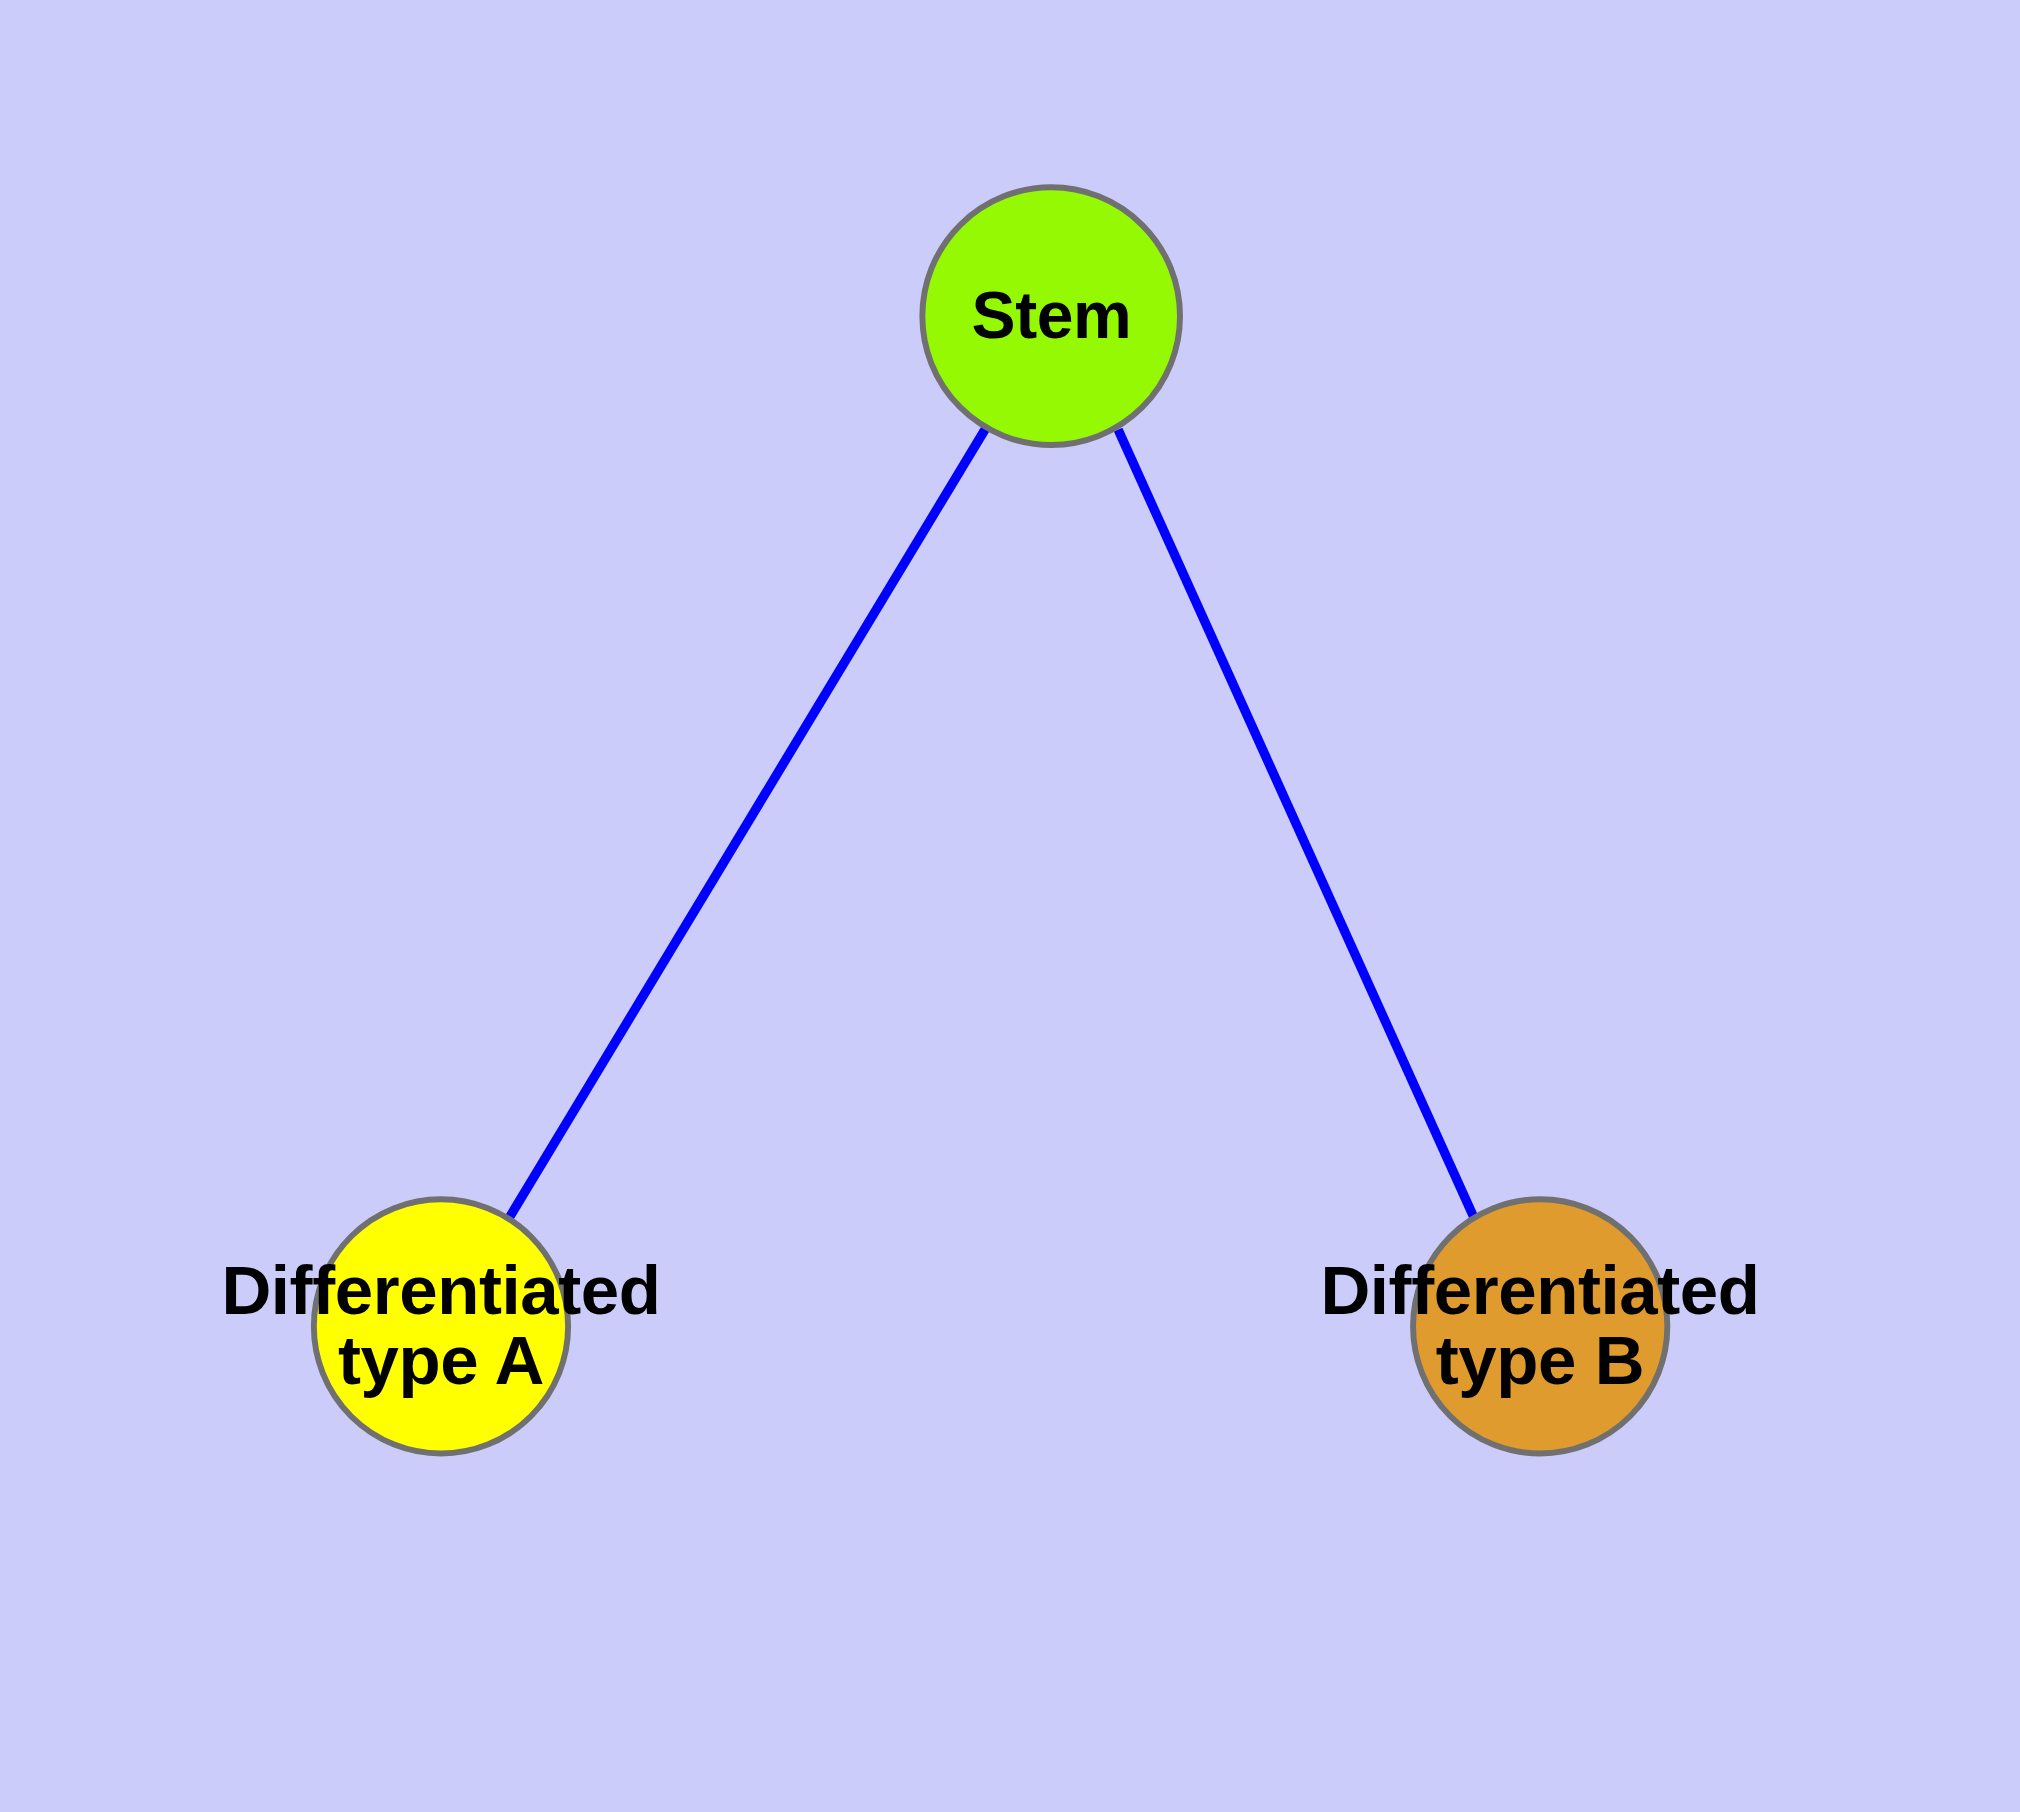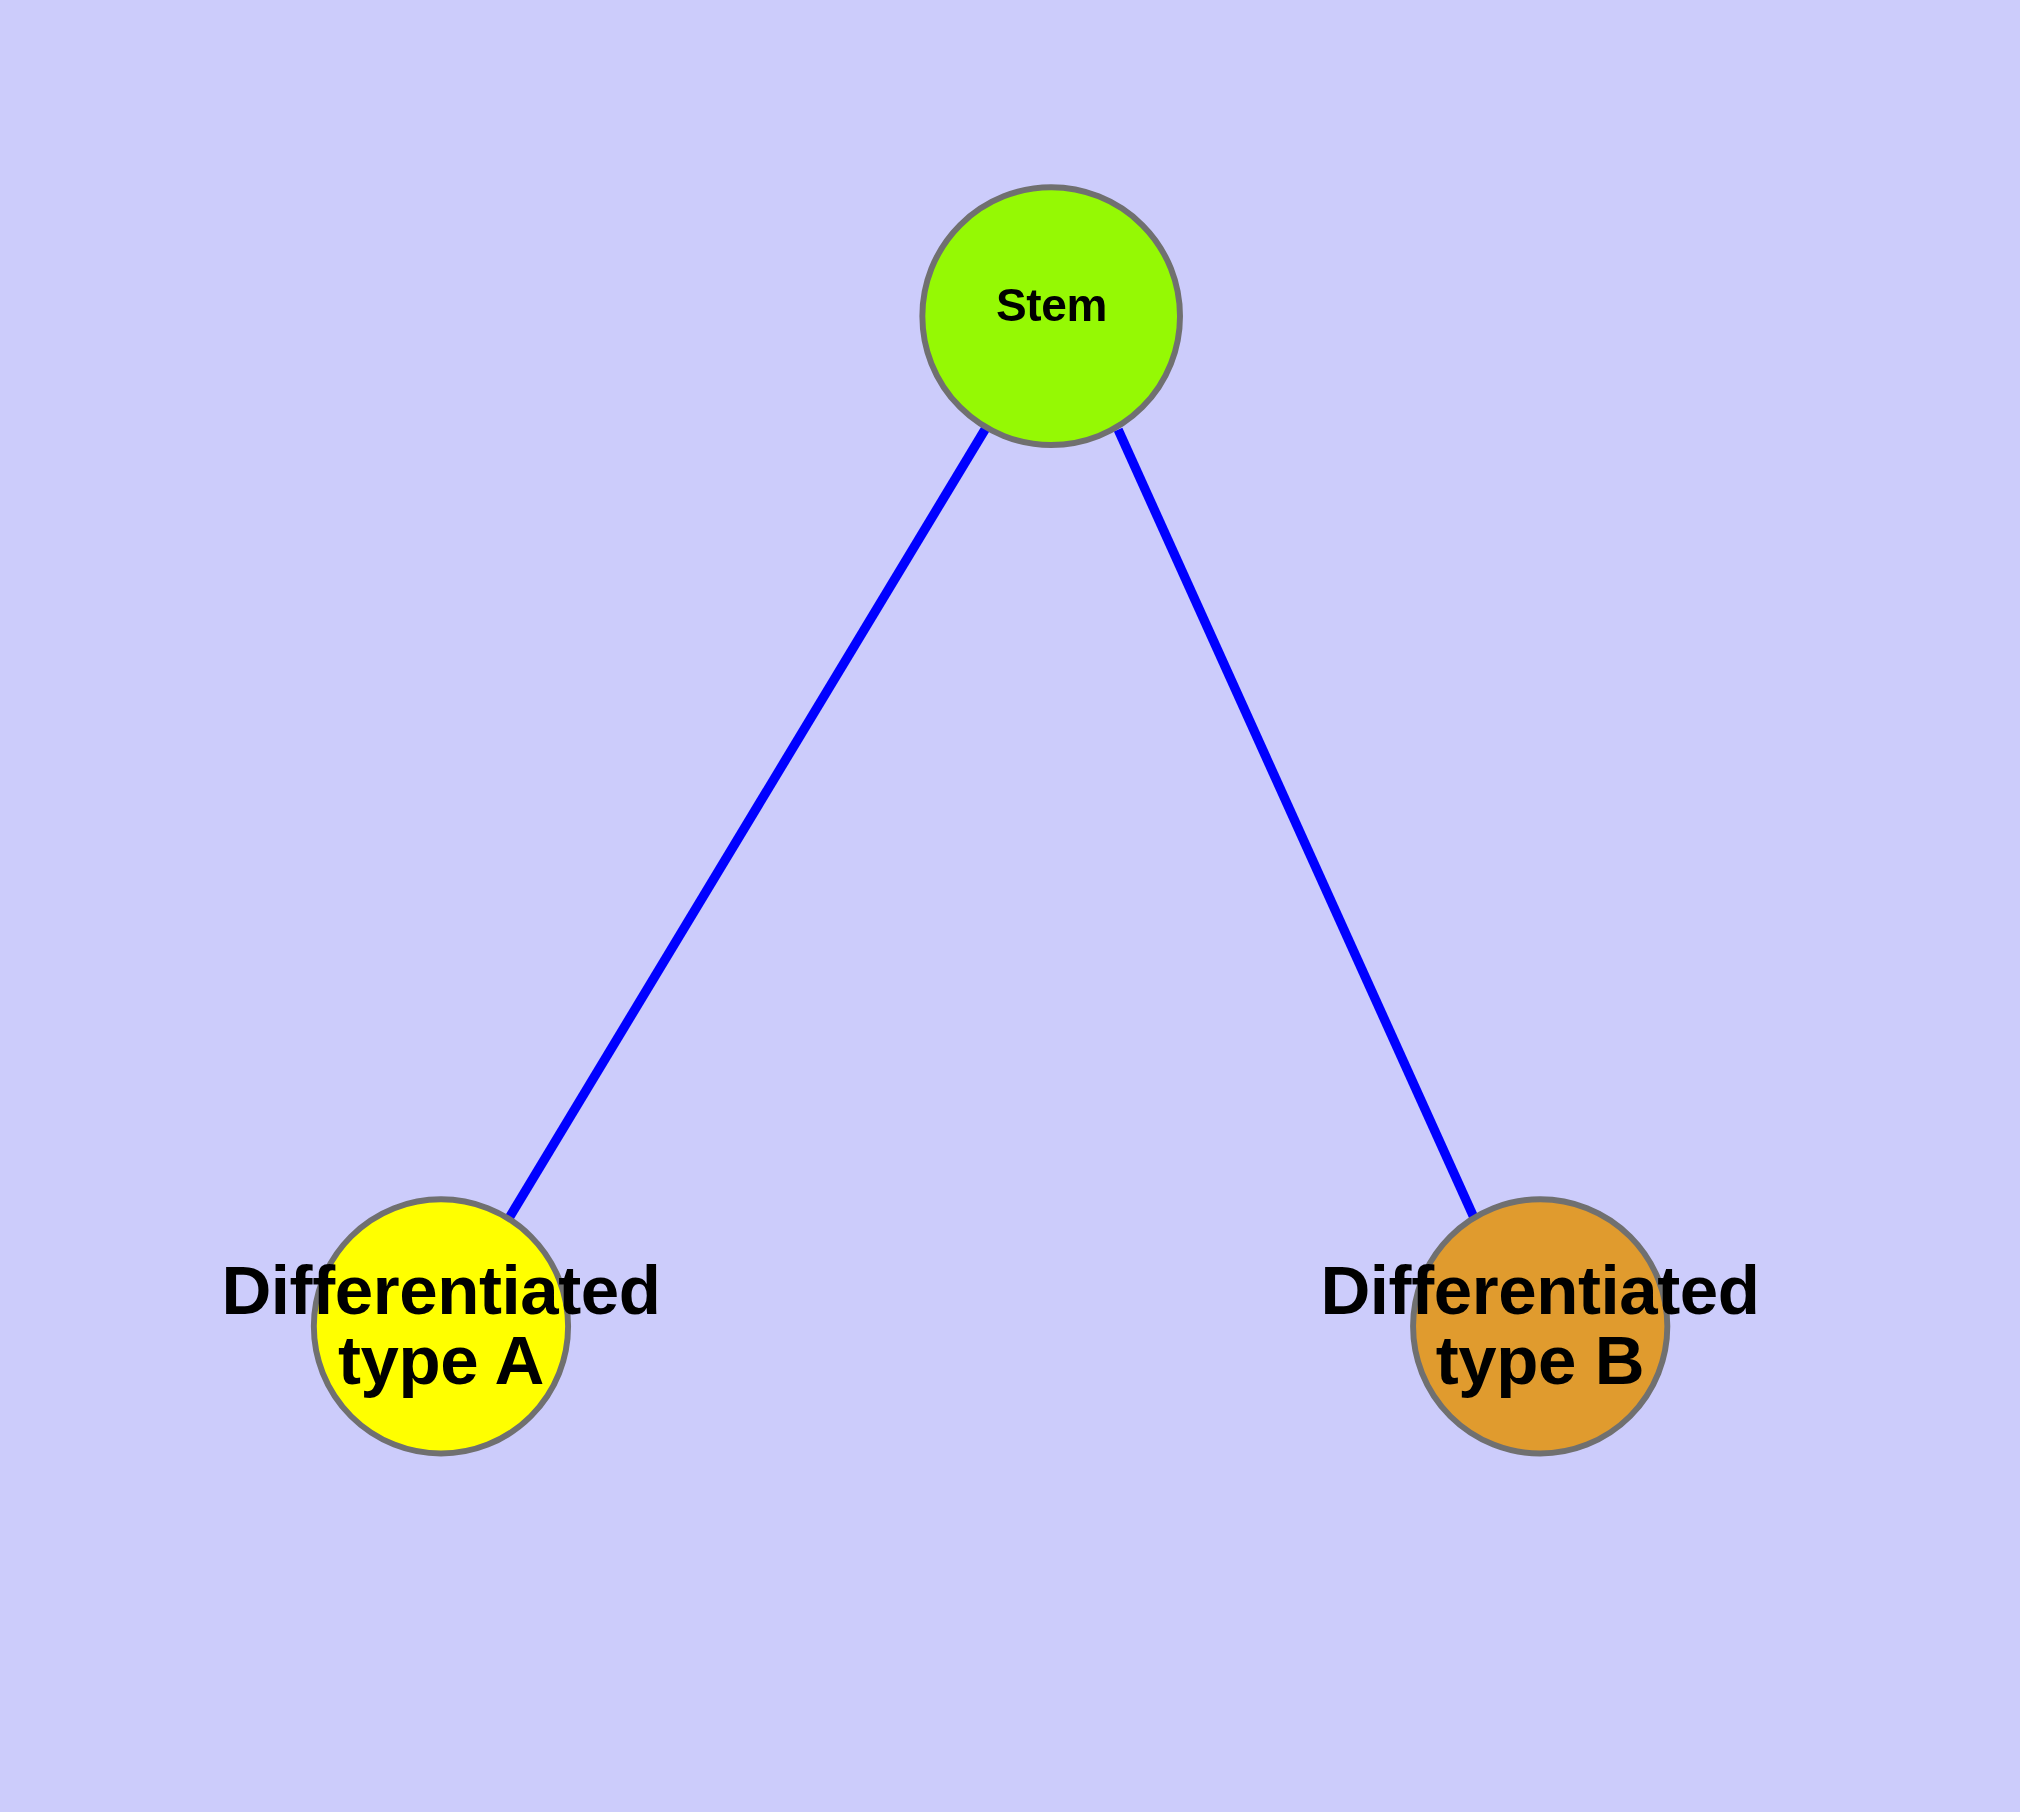--- a/index.html
+++ b/index.html
@@ -31,21 +31,21 @@
     position: absolute;
     text-align: center;
     font-weight: bold;
     color: #000000;
     line-height: 1.02;
     white-space: pre;
     pointer-events: none;
     letter-spacing: -0.4px;
   }
   #label-stem {
-    font-size: 46px;
+    font-size: 66px;
     left: 797px;
     top: 280px;
     width: 509px;
   }
   #label-diff-a {
     font-size: 69px;
     left: 102px;
     top: 1242px;
     width: 678px;
   }

